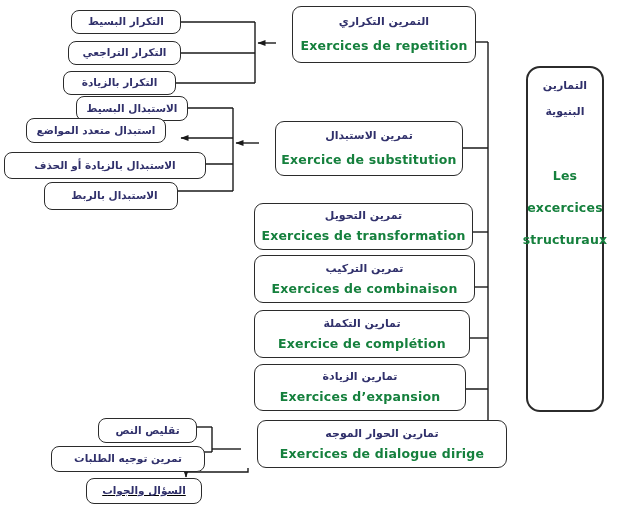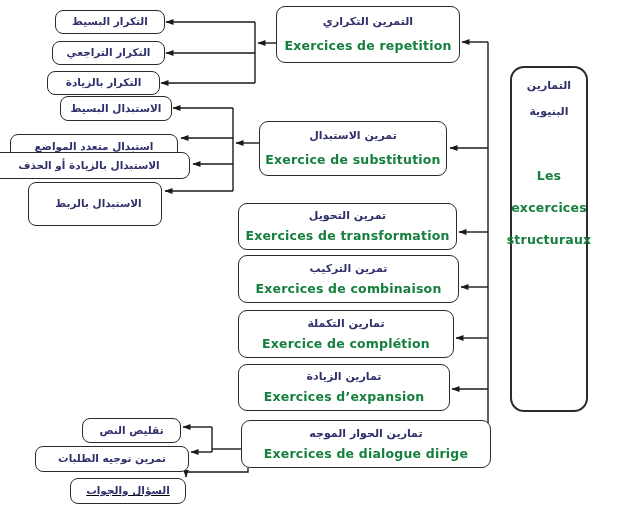--- a/index.html
+++ b/index.html
@@ -6,20 +6,21 @@
   .canvas{
     position:relative;width:640px;height:512px;background:#ffffff;
     overflow:hidden;font-family:"DejaVu Sans",sans-serif;
   }
   .connector-layer{position:absolute;left:0;top:0;width:640px;height:512px;}
   .box{
     position:absolute;box-sizing:border-box;background:#ffffff;
     border:1.5px solid #2b2b2b;border-radius:9px;
     display:flex;flex-direction:column;align-items:center;justify-content:space-around;
     text-align:center;
+    margin-left:16px;
   }
   .main-box{padding:3px 4px;}
   .small-box{border-radius:8px;justify-content:center;}
   .root-box{border-width:2px;border-radius:14px;justify-content:flex-start;padding-top:12px;}
   .ar{color:#30306b;font-weight:bold;font-size:11px;line-height:1.1;direction:rtl;}
   .fr{color:#15803d;font-weight:bold;font-size:12.5px;letter-spacing:.2px;line-height:1.1;}
   .small-box .ar{font-size:10.5px;}
   .root-box .ar{font-size:11px;margin-bottom:14px;}
   .root-box .fr{font-size:12.5px;margin-top:9px;margin-bottom:9px;}
   .root-spacer{height:28px;}
@@ -117,27 +118,27 @@
   <div class="box small-box" style="left:52px;top:41px;width:113px;height:24px;">
     <div class="ar">التكرار التراجعي</div>
   </div>
   <div class="box small-box" style="left:47px;top:71px;width:113px;height:24px;">
     <div class="ar">التكرار بالزيادة</div>
   </div>
 
   <div class="box small-box" style="left:60px;top:96px;width:112px;height:25px;">
     <div class="ar">الاستبدال البسيط</div>
   </div>
-  <div class="box small-box" style="left:10px;top:134px;width:168px;height:25px;">
+  <div class="box small-box" style="left:10px;top:118px;width:140px;height:25px;">
     <div class="ar">استبدال متعدد المواضع</div>
   </div>
   <div class="box small-box" style="left:-12px;top:152px;width:202px;height:27px;">
     <div class="ar">الاستبدال بالزيادة أو الحذف</div>
   </div>
-  <div class="box small-box" style="left:28px;top:182px;width:134px;height:44px;padding-left:7px;">
+  <div class="box small-box" style="left:28px;top:182px;width:134px;height:28px;padding-left:7px;">
     <div class="ar">الاستبدال بالربط</div>
   </div>
 
   <div class="box small-box" style="left:82px;top:418px;width:99px;height:25px;">
     <div class="ar">تقليص النص</div>
   </div>
   <div class="box small-box" style="left:35px;top:446px;width:154px;height:26px;">
     <div class="ar">تمرين توجيه الطلبات</div>
   </div>
   <div class="box small-box" style="left:70px;top:478px;width:116px;height:26px;text-decoration:underline;">

